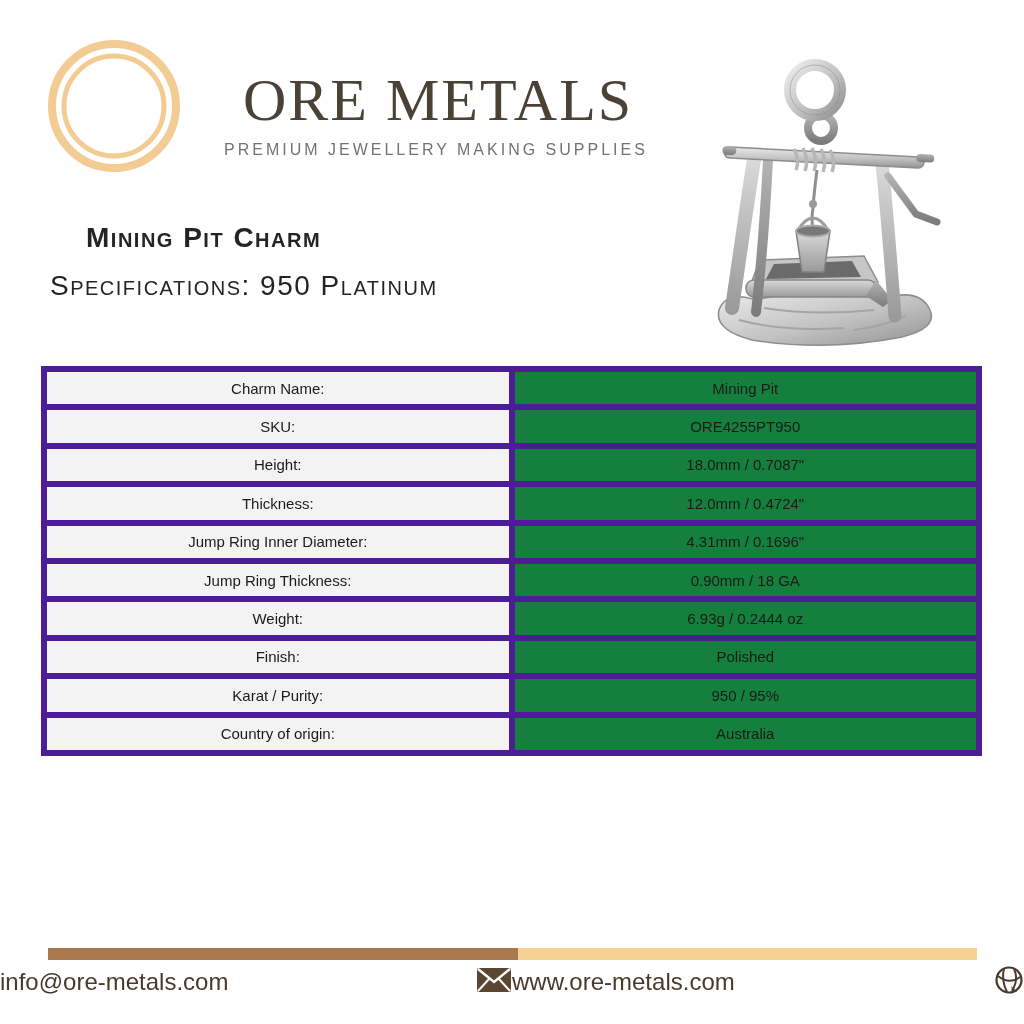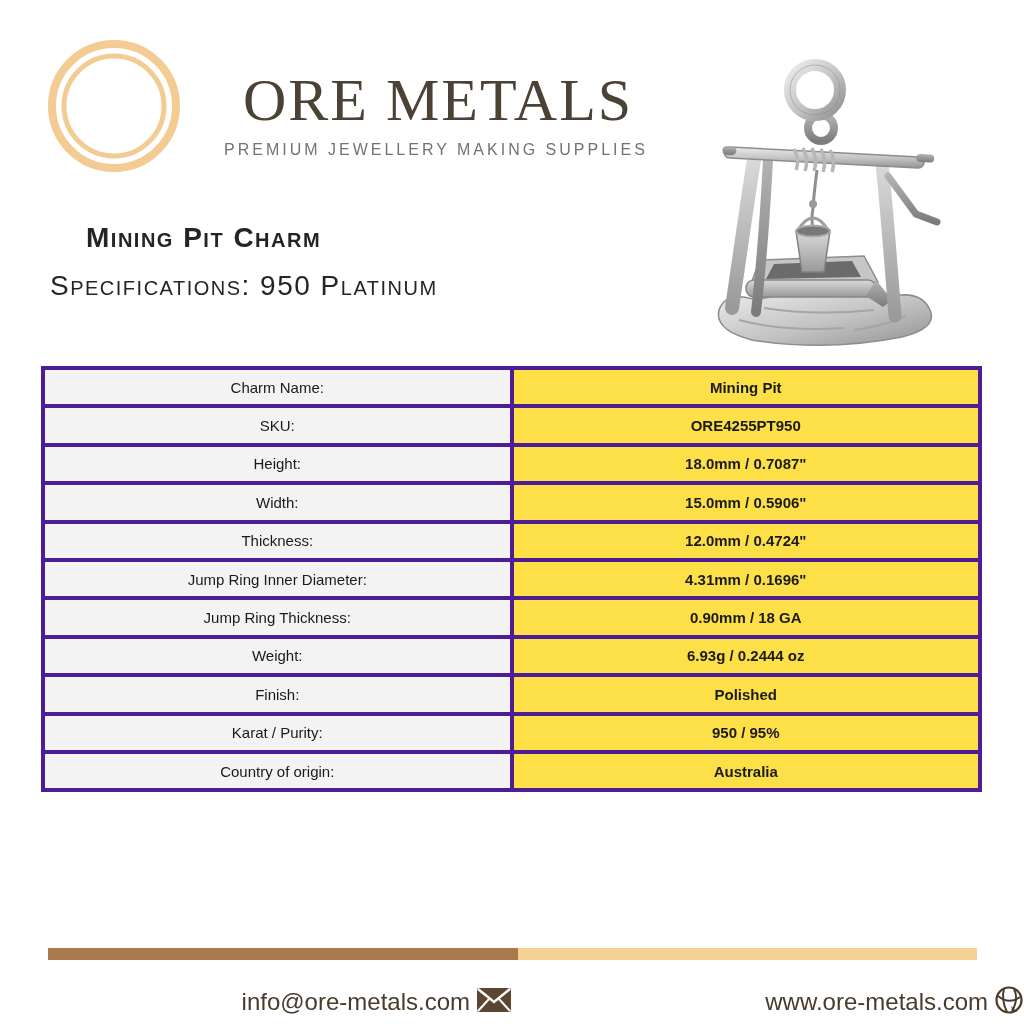--- a/index.html
+++ b/index.html
@@ -34,35 +34,35 @@
     font-size: 28px; font-variant: small-caps; letter-spacing: 1.5px;
     color: #242424; font-weight: 500;
   }
 
   
   .spec-table {
     position: absolute; left: 41px; top: 366px; width: 941px;
     border-collapse: collapse; table-layout: fixed;
   }
   .spec-table td {
-    border: 4px solid #4c1d95;
+    border: 6px solid #4c1d95;
     height: 38.4px;
     text-align: center; vertical-align: middle;
     font-size: 15px; color: #1a1a1a;
   }
   .spec-table td.label-cell { background: #f3f3f3; width: 50%; }
-  .spec-table td.value-cell { background: #fde047; width: 50%; font-weight: bold; }
+  .spec-table td.value-cell { background: #15803d; width: 50%; }
 
   
   .footer-bar { position: absolute; left: 48px; top: 948px; width: 929px; height: 12px; display: flex; }
   .footer-bar .bar-left  { width: 50.6%; height: 100%; background: #a87a4e; }
   .footer-bar .bar-right { width: 49.4%; height: 100%; background: #f7d094; }
 
   .footer-contacts { position: absolute; left: 0; top: 962px; width: 1024px; display: flex; }
-  .footer-half { width: 50%; display: flex; align-items: center; justify-content: flex-end; gap: 6px; height: 40px; margin-top: 20px; }
+  .footer-half { width: 50%; display: flex; align-items: center; justify-content: space-between; gap: 6px; height: 40px; }
   .footer-text { font-size: 24px; color: #4a3a2b; white-space: nowrap; }
   .footer-icon { display: inline-block; }
 </style>
 </head>
 <body>
 
 <div class="logo-rings">
   <svg width="134" height="134" viewBox="0 0 134 134">
     <circle cx="67" cy="67" r="62" fill="none" stroke="#f3cc93" stroke-width="8"></circle>
     <circle cx="67" cy="67" r="50" fill="none" stroke="#f3cc93" stroke-width="5"></circle>
@@ -142,24 +142,20 @@
   <tr>
     <td class="label-cell">SKU:</td>
     <td class="value-cell">ORE4255PT950</td>
   </tr>
 
   <tr>
     <td class="label-cell">Height:</td>
     <td class="value-cell">18.0mm / 0.7087"</td>
   </tr>
 
-  <tr>
-    <td class="label-cell">Width:</td>
-    <td class="value-cell">15.0mm / 0.5906"</td>
-  </tr>
 
   <tr>
     <td class="label-cell">Thickness:</td>
     <td class="value-cell">12.0mm / 0.4724"</td>
   </tr>
 
   <tr>
     <td class="label-cell">Jump Ring Inner Diameter:</td>
     <td class="value-cell">4.31mm / 0.1696"</td>
   </tr>

